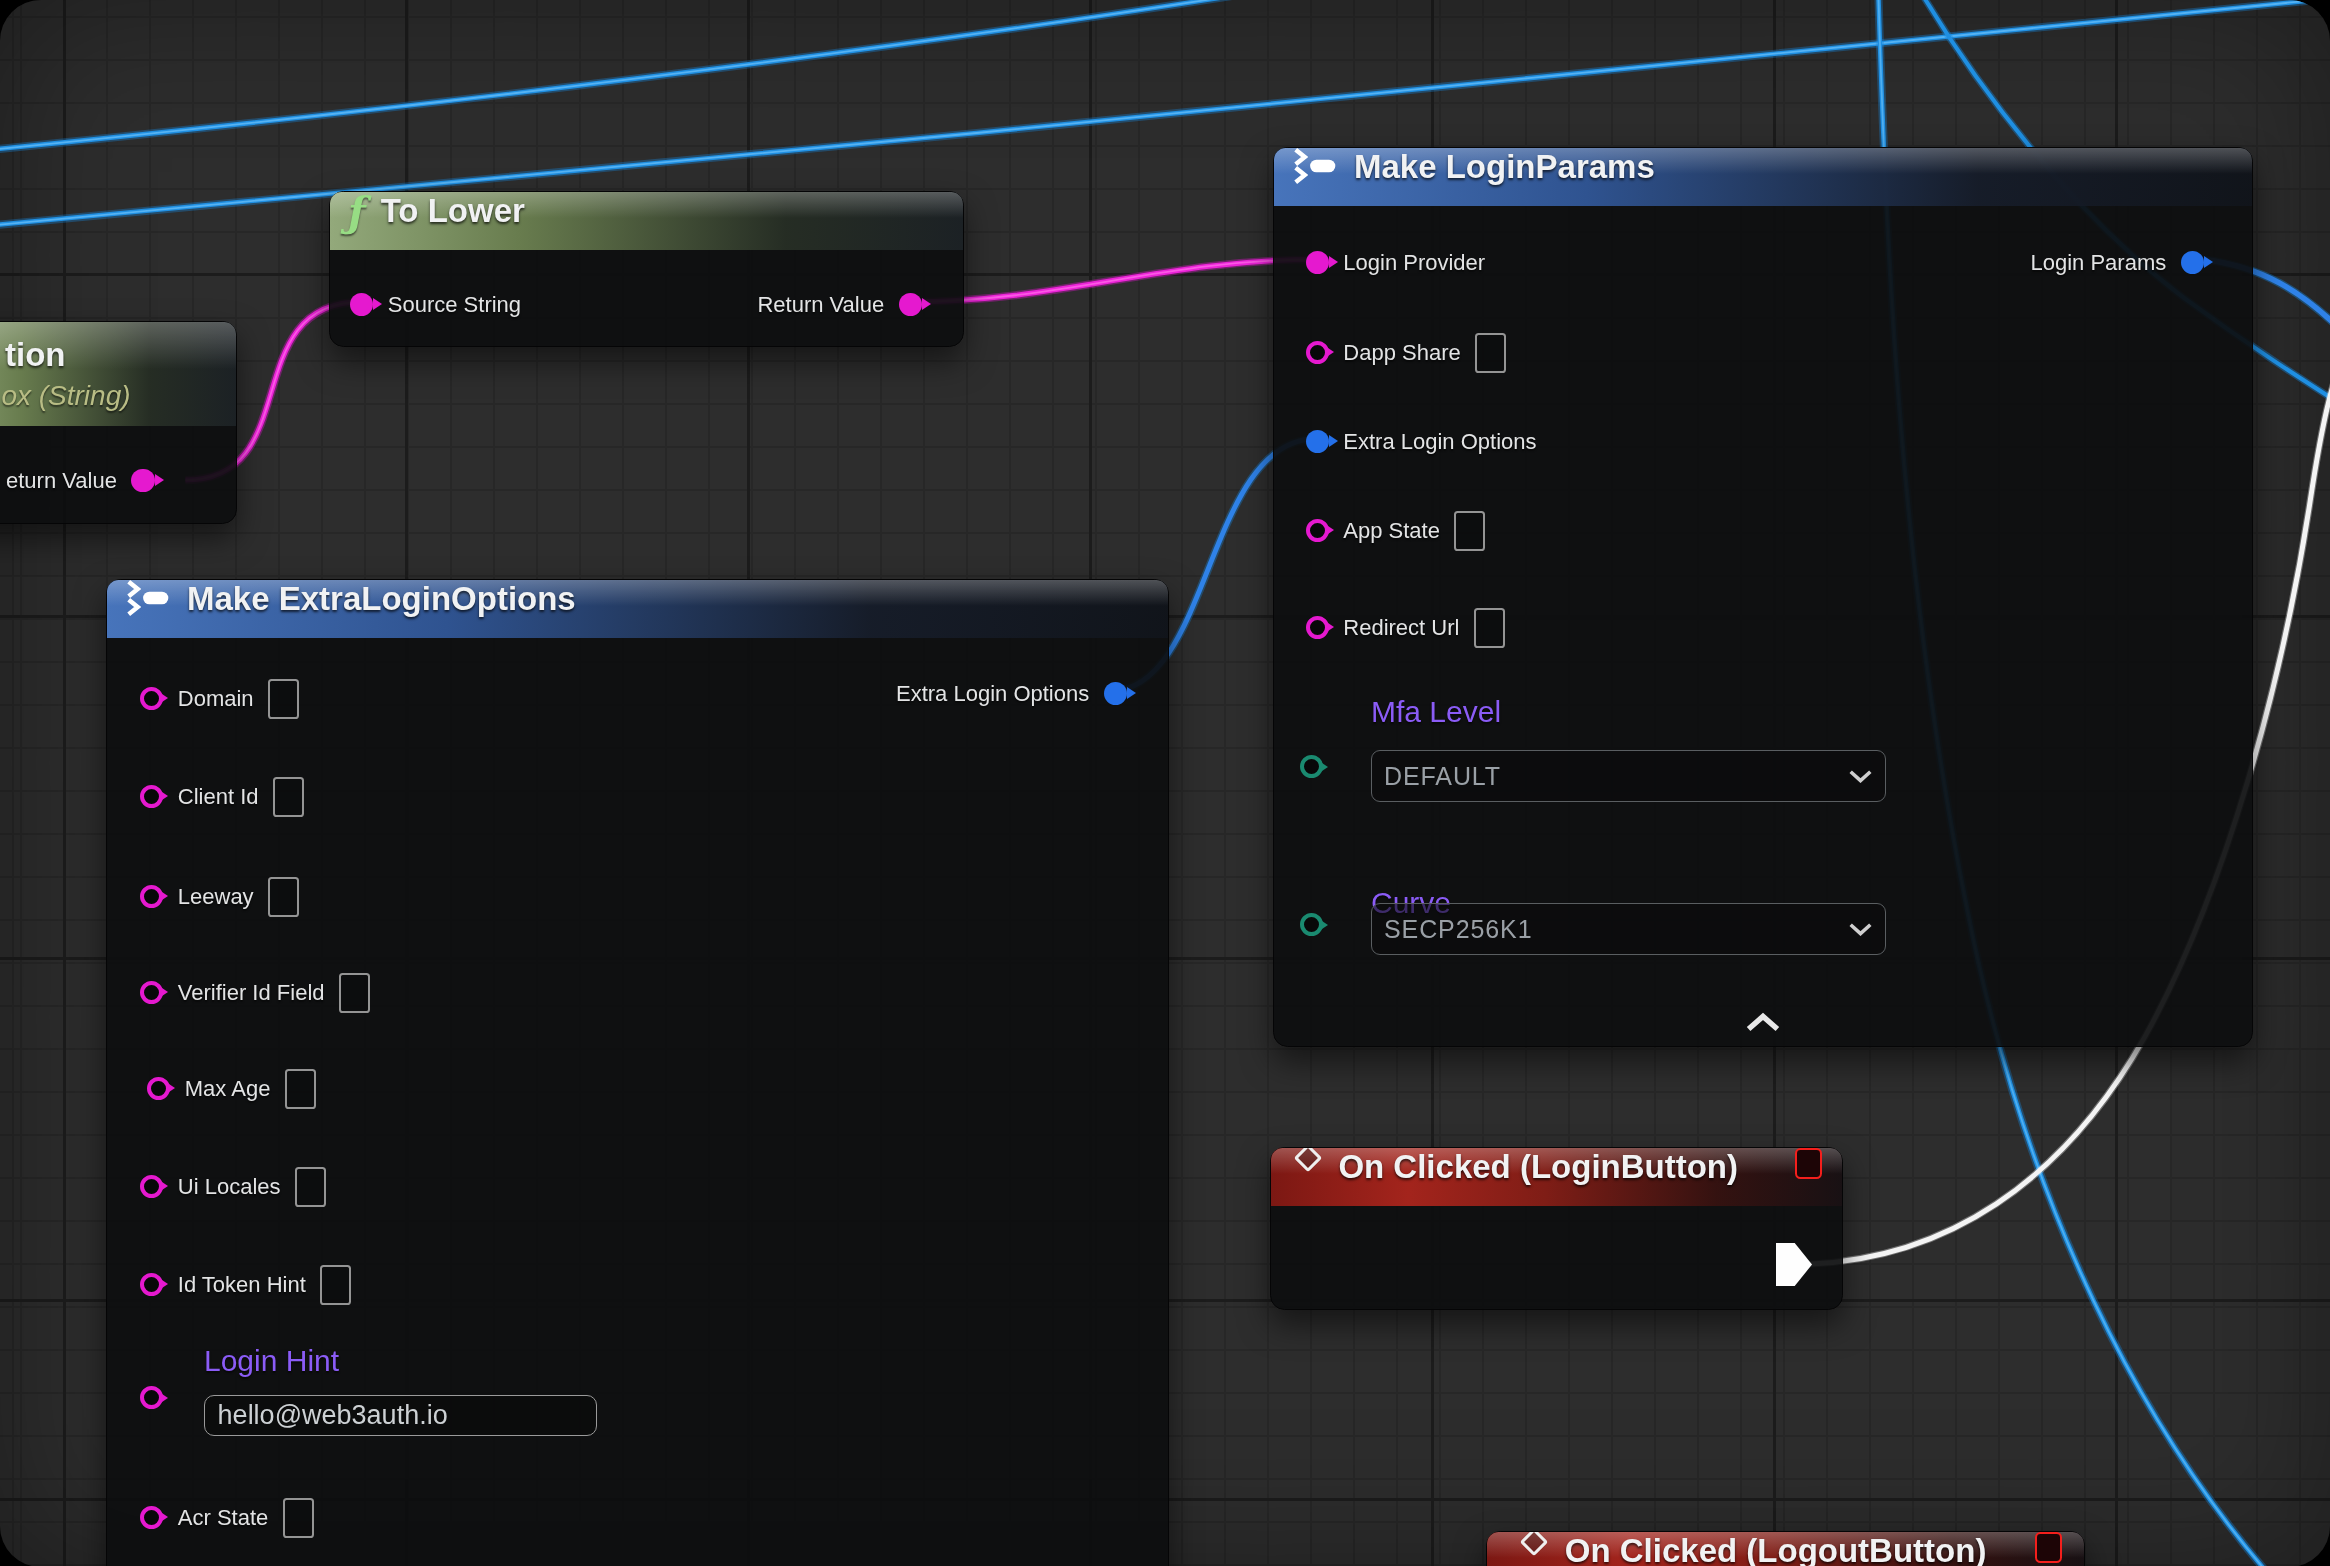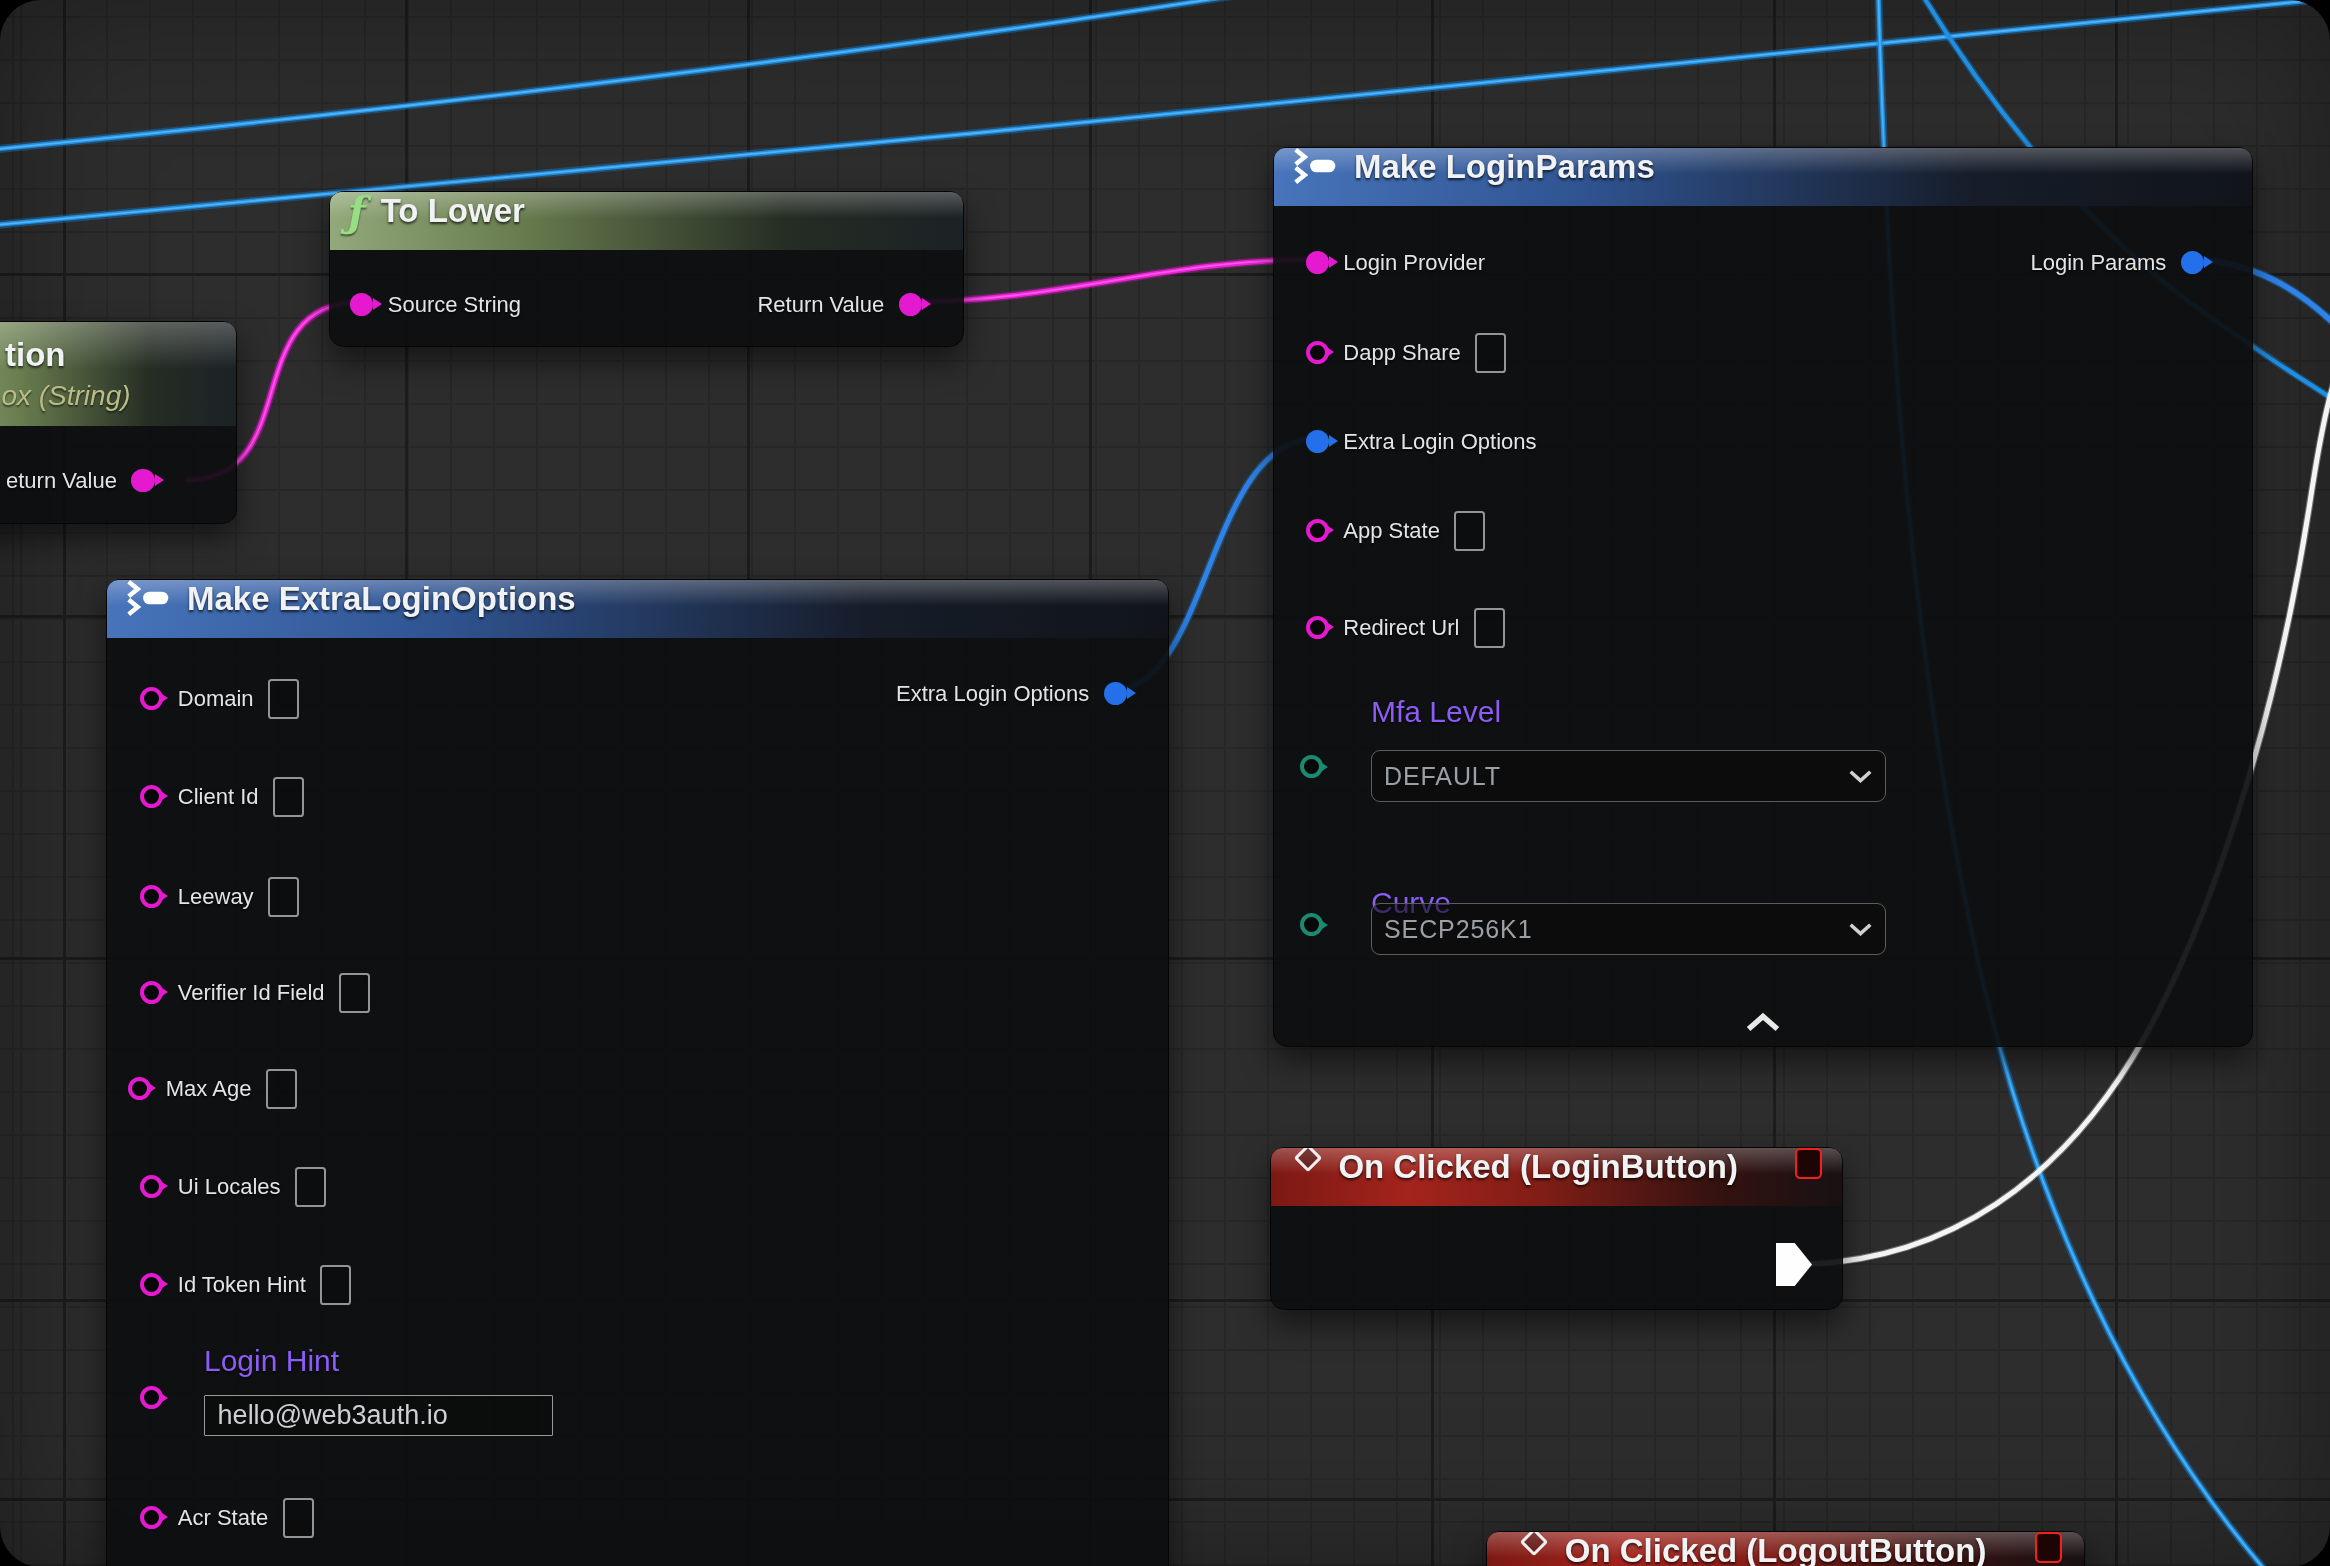--- a/index.html
+++ b/index.html
@@ -53,21 +53,21 @@
   .pin.blue-f{background:#2470ea;}       .pin.blue-f::after{border-left:9px solid #2470ea;}
   .pin.teal-h{border:4.5px solid #1a8a70;background:rgba(0,0,0,.45);} .pin.teal-h::after{border-left:9px solid #1a8a70;}
   .cb{width:31px;height:40px;border:2.7px solid #949494;border-radius:3.6px;background:rgba(8,8,8,.35);flex:0 0 auto;}
 
   .dropdown{position:absolute;width:515px;height:52px;border:1.8px solid #5a5e61;border-radius:9px;
     background:rgba(10,10,11,.6);display:flex;align-items:center;justify-content:space-between;padding:0 12px;}
   .dd-val{font-size:25px;color:#9aa0a6;letter-spacing:0.9px;white-space:nowrap;}
   .enum-lbl{position:absolute;font-size:30px;color:#8b5cf6;text-shadow:0 1.8px 1.8px rgba(0,0,0,.55);white-space:nowrap;}
   .pin-abs{position:absolute;}
 
-  .textbox{position:absolute;width:349px;height:41px;border:1.8px solid #9a9a9a;border-radius:1px;
+  .textbox{position:absolute;width:393px;height:41px;border:1.8px solid #9a9a9a;border-radius:10px;
     background:rgba(8,8,8,.5);display:flex;align-items:center;padding:0 12.6px;}
   .textbox span{font-size:27px;color:#cdd1d4;white-space:nowrap;}
 
   .exec{position:absolute;width:36px;height:43px;background:#fefefe;
     clip-path:polygon(0 0,52% 0,100% 50%,52% 100%,0 100%);}
   .delegate{width:27px;height:31px;border:2.7px solid #f51f1c;border-radius:5.4px;background:#1d0506;flex:0 0 auto;position:relative;z-index:1;}
   .diamond{width:20px;height:20px;border:3.6px solid #efefef;border-radius:2.7px;transform:rotate(45deg);background:rgba(20,8,8,.3);flex:0 0 auto;position:relative;z-index:1;margin:0 5.4px;}
   .fn-icon{font-size:41px;font-family:"DejaVu Serif",serif;font-style:italic;font-weight:700;color:#97dd84;line-height:1;position:relative;z-index:1;text-shadow:0 1.8px 1.8px rgba(0,0,0,.5);}
   .collapse{position:absolute;left:50%;transform:translateX(-50%);width:40px;height:23.4px;}
 </style>
@@ -169,21 +169,21 @@
     <div class="pin-row" style="left:33px;top:293px;">
       <span class="pin mag-h"></span>
       <span class="lbl">Leeway</span>
       <span class="cb"></span>
     </div>
     <div class="pin-row" style="left:33px;top:389px;">
       <span class="pin mag-h"></span>
       <span class="lbl">Verifier Id Field</span>
       <span class="cb"></span>
     </div>
-    <div class="pin-row" style="left:21px;top:485px;">
+    <div class="pin-row" style="left:40px;top:485px;">
       <span class="pin mag-h"></span>
       <span class="lbl">Max Age</span>
       <span class="cb"></span>
     </div>
     <div class="pin-row" style="left:33px;top:583px;">
       <span class="pin mag-h"></span>
       <span class="lbl">Ui Locales</span>
       <span class="cb"></span>
     </div>
     <div class="pin-row" style="left:33px;top:681px;justify-content:flex-end;">

